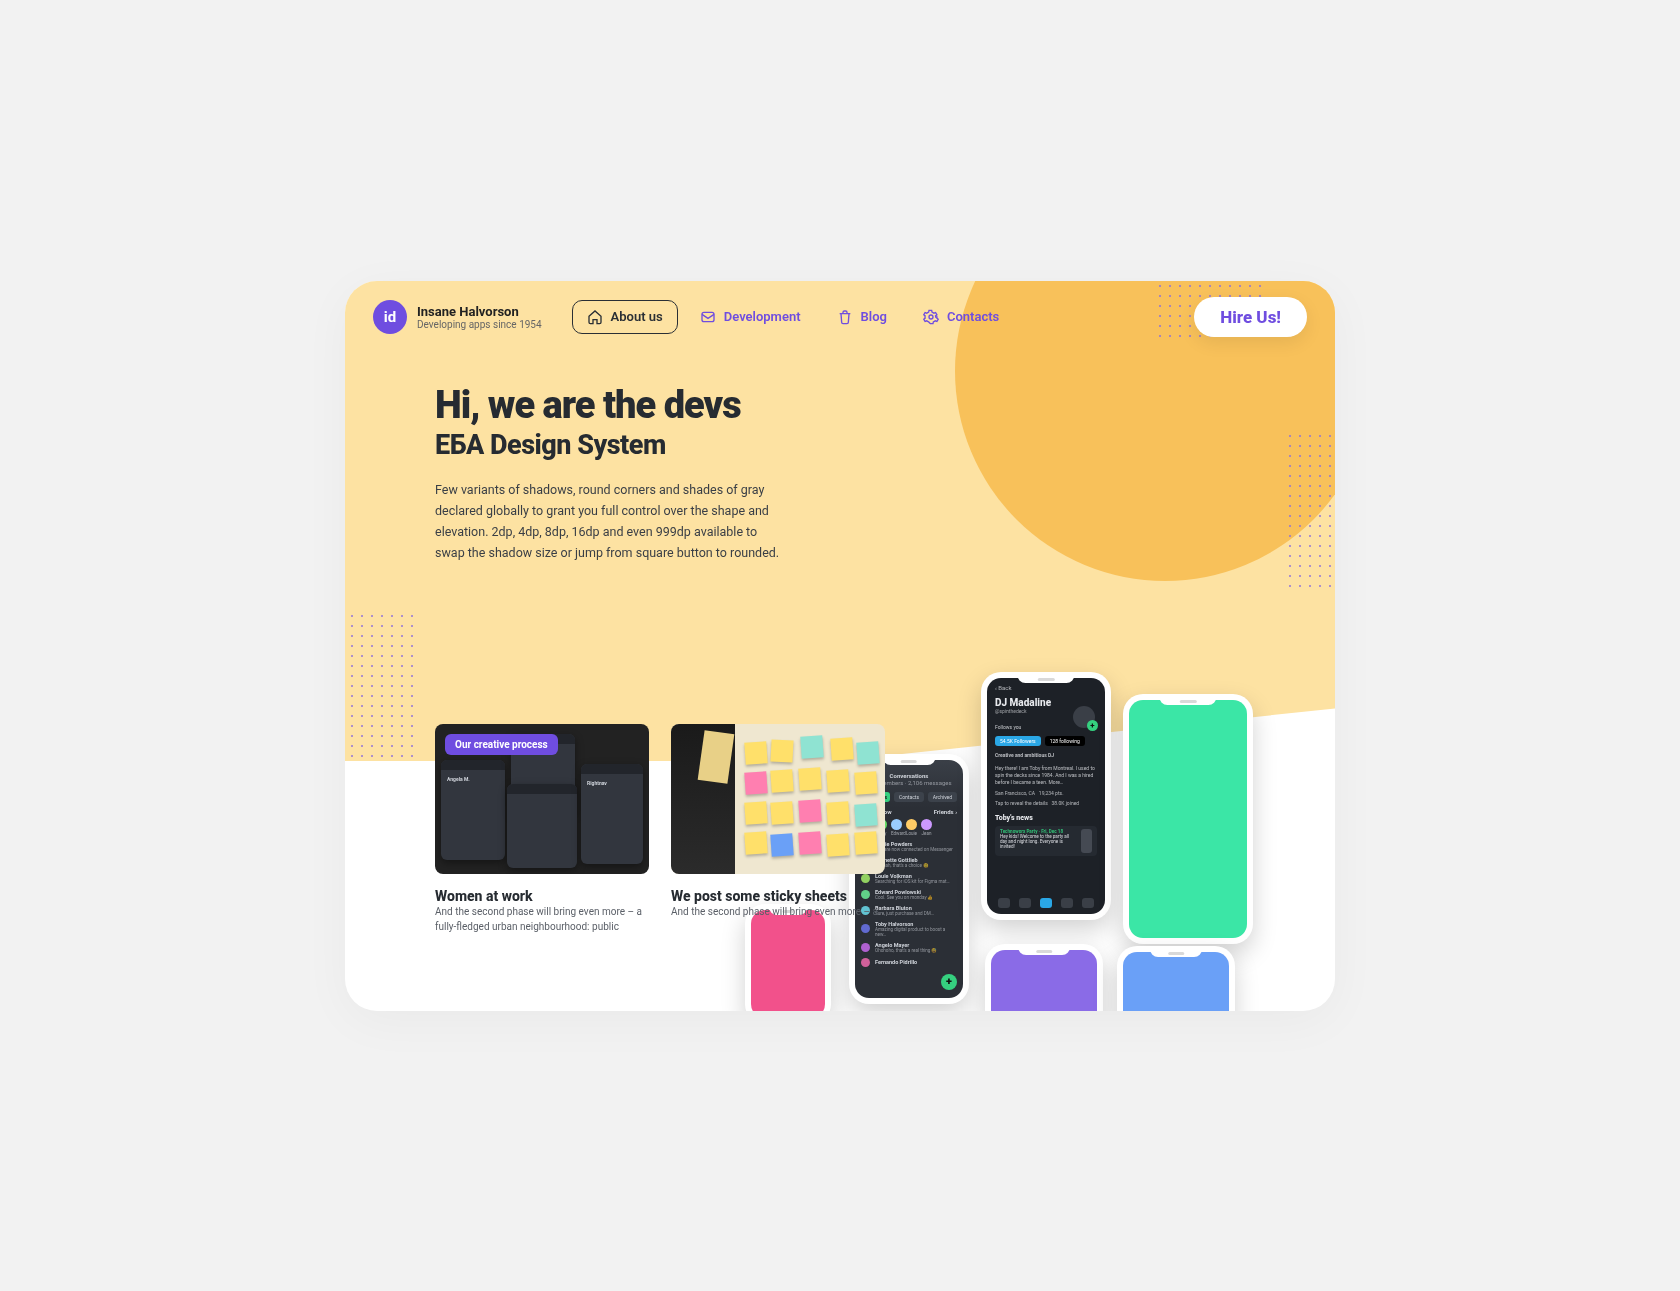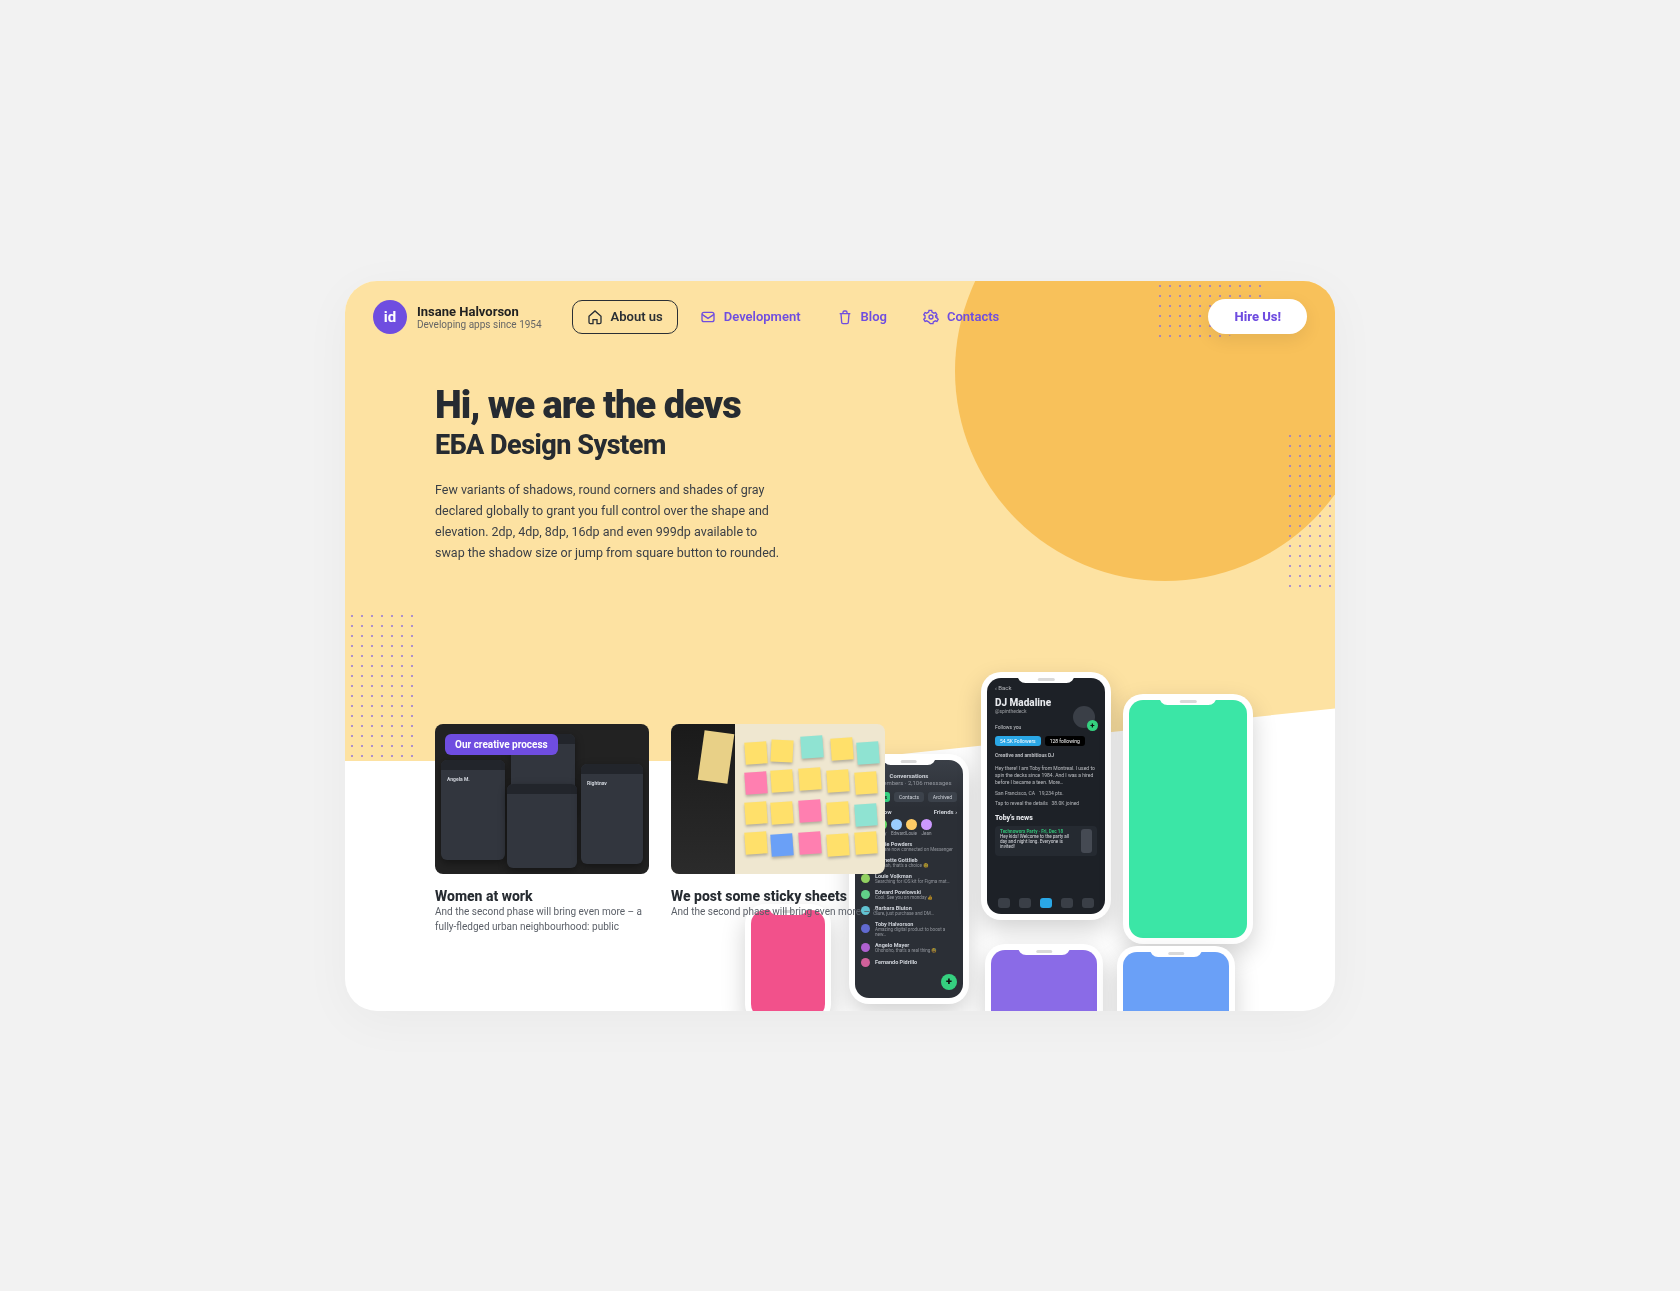--- a/index.html
+++ b/index.html
@@ -91,21 +91,21 @@
     color: #2a2f35;
   }
   .nav-icon { width: 16px; height: 16px; display:inline-flex; }
   .nav-icon svg { width: 16px; height: 16px; }
 
   .hire-btn {
     margin-left: auto;
     background: #fff;
     color: #6f4de0;
     font-weight: 800;
-    font-size: 13px;
+    font-size: 17px;
     padding: 10px 26px;
     border-radius: 999px;
     box-shadow: 0 6px 18px rgba(0,0,0,.08);
     cursor: pointer;
   }
 
   
   .hero-content {
     position: relative; z-index: 4;
     padding: 30px 0 0 90px;

